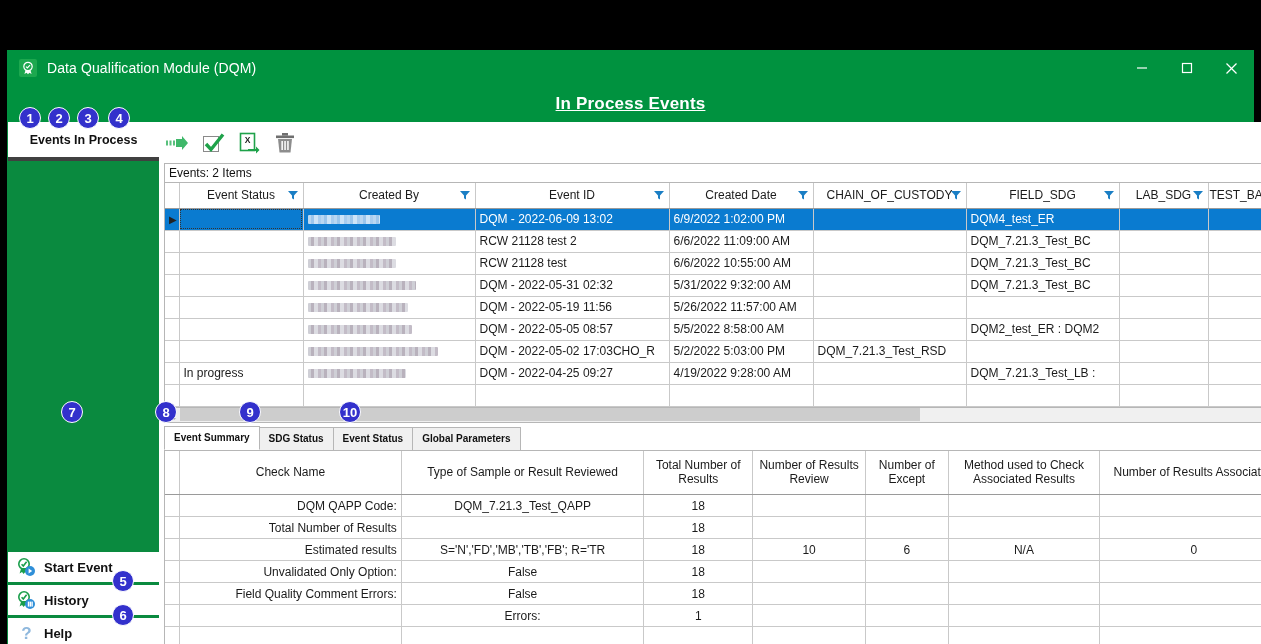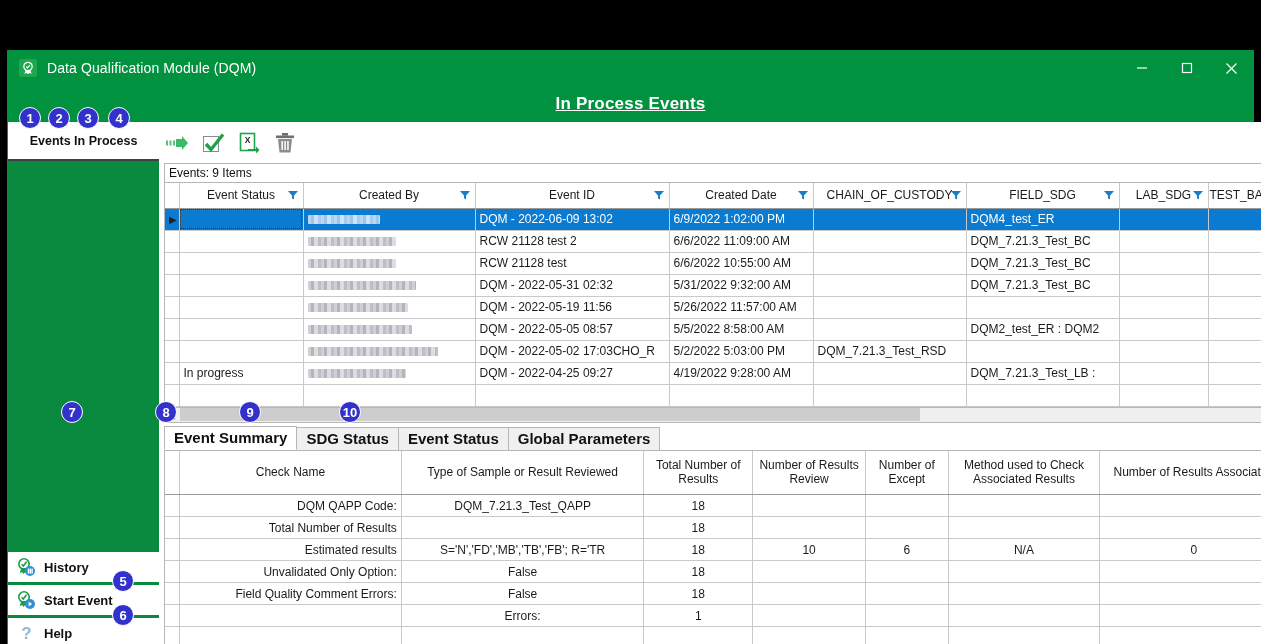--- a/index.html
+++ b/index.html
@@ -85,21 +85,21 @@
     background: #0a8a3f;
     display: flex; flex-direction: column;
     position: relative;
     padding-left: 1px;
   }
   .side-tab-active {
     background: #ffffff;
     height: 39px;
     display: flex; align-items: center; justify-content: center;
     font-size: 12.5px; font-weight: bold; color: #111;
-    border-bottom: 2px solid #404040;
+    border-bottom: 4px solid #404040;
   }
   .side-spacer { flex: 1 1 auto; }
   .side-btn {
     background: #ffffff;
     height: 33px;
     display: flex; align-items: center;
     padding-left: 8px;
     font-size: 13px; font-weight: bold; color: #111;
     border-bottom: 3px solid #0a8a3f;
     position: relative;
@@ -223,21 +223,21 @@
     margin: 4px 10px 0 5px;
     display: flex;
     align-items: flex-end;
     height: 23px;
     position: relative;
   }
   .tab {
     height: 23px;
     padding: 0 9px;
     display: flex; align-items: center;
-    font-size: 15px; font-weight: bold; color: #111;
+    font-size: 10px; font-weight: bold; color: #111;
     border: 1px solid #b6b6b6;
     border-bottom: none;
     background: #f0f0f0;
     margin-right: -1px;
   }
   .tab.active {
     background: #ffffff;
     border-bottom: 1px solid #ffffff;
     position: relative; z-index: 2;
     height: 24px;
@@ -342,39 +342,39 @@
       </div>
       <div class="side-spacer"></div>
 
       <div class="side-btn">
         <span class="side-ico">
           <svg width="21" height="21" viewBox="0 0 21 21">
             <circle cx="8" cy="7" r="5.2" fill="none" stroke="#1a9e4b" stroke-width="1.6"></circle>
             <path d="M5.6 7.2 L7.3 9 L10.6 4.8" fill="none" stroke="#1a9e4b" stroke-width="1.6"></path>
             <path d="M5.2 11 L3.6 16.4 L6 15 L7.6 17 L9.2 15 L11.6 16.4 L10 11" fill="#1a9e4b"></path>
             <circle cx="14" cy="14" r="5" fill="#2f8fd8"></circle>
-            <rect x="11.8" y="11.6" width="1.4" height="5" fill="#ffffff"></rect>
-            <rect x="13.6" y="11.6" width="1.4" height="5" fill="#ffffff"></rect>
-            <rect x="15.4" y="11.6" width="1.4" height="5" fill="#ffffff"></rect>
+            <path d="M12.6 11.6 L16.2 14 L12.6 16.4 Z" fill="#ffffff"></path>
           </svg>
         </span>
-        <span>History</span>
+        <span>Start Event</span>
       </div>
 
       <div class="side-btn">
         <span class="side-ico">
           <svg width="21" height="21" viewBox="0 0 21 21">
             <circle cx="8" cy="7" r="5.2" fill="none" stroke="#1a9e4b" stroke-width="1.6"></circle>
             <path d="M5.6 7.2 L7.3 9 L10.6 4.8" fill="none" stroke="#1a9e4b" stroke-width="1.6"></path>
             <path d="M5.2 11 L3.6 16.4 L6 15 L7.6 17 L9.2 15 L11.6 16.4 L10 11" fill="#1a9e4b"></path>
             <circle cx="14" cy="14" r="5" fill="#2f8fd8"></circle>
-            <path d="M12.6 11.6 L16.2 14 L12.6 16.4 Z" fill="#ffffff"></path>
+            <rect x="11.8" y="11.6" width="1.4" height="5" fill="#ffffff"></rect>
+            <rect x="13.6" y="11.6" width="1.4" height="5" fill="#ffffff"></rect>
+            <rect x="15.4" y="11.6" width="1.4" height="5" fill="#ffffff"></rect>
           </svg>
         </span>
-        <span>Start Event</span>
+        <span>History</span>
       </div>
 
       <div class="side-btn">
         <span class="side-ico">
           <svg width="21" height="21" viewBox="0 0 21 21">
             <text x="10.5" y="16" font-size="17" font-weight="bold" text-anchor="middle" fill="#8fb8dd" font-family="Liberation Sans, sans-serif">?</text>
           </svg>
         </span>
         <span>Help</span>
       </div>
@@ -410,21 +410,21 @@
             <rect x="8" y="1" width="6" height="2.6" fill="#6f6f6f"></rect>
             <path d="M4 7 L18 7 L16.5 20.5 L5.5 20.5 Z" fill="#8d8d8d"></path>
             <rect x="7.4" y="9" width="1.5" height="9" fill="#ffffff"></rect>
             <rect x="10.3" y="9" width="1.5" height="9" fill="#ffffff"></rect>
             <rect x="13.2" y="9" width="1.5" height="9" fill="#ffffff"></rect>
           </svg>
         </div>
       </div>
 
       <div class="items-bar">
-        <span>Events: 9 Items</span>
+        <span>Events: 2 Items</span>
       </div>
 
       <div class="grid-outer">
         <table class="grid">
           <colgroup>
             <col style="width:14px">
               <col style="width:124px">
               <col style="width:172px">
             <col style="width:194px">
               <col style="width:144px">

